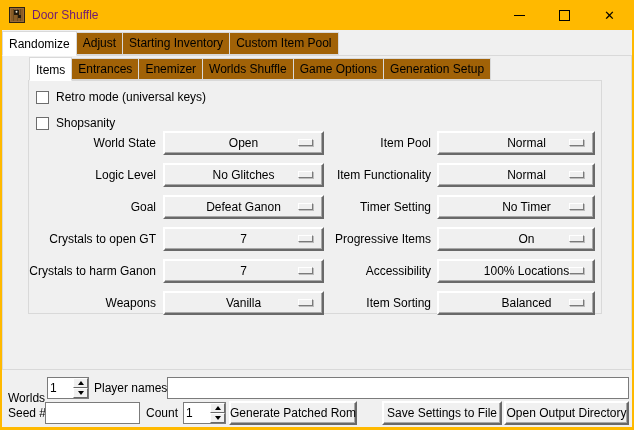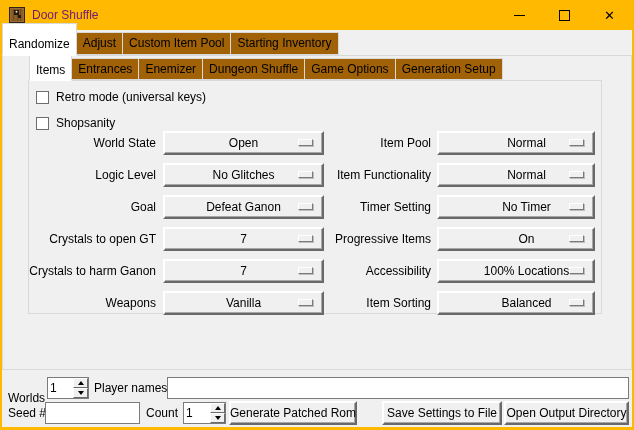--- a/index.html
+++ b/index.html
@@ -17,21 +17,21 @@
   .wc{width:45px;height:30px;display:flex;align-items:center;justify-content:center;cursor:default;}
   .min-glyph{width:11px;height:1px;background:#000;}
   .max-glyph{width:9px;height:9px;border:1px solid #000;box-sizing:content-box;}
   .close-glyph{font-size:13px;line-height:13px;color:#000;}
   
   .tabbar{position:absolute;display:flex;align-items:flex-end;z-index:6;}
   #outer-tabs{left:0;top:32px;height:23px;}
   #inner-tabs{left:26px;top:2px;height:22px;z-index:5;}
   .tab{height:20px;line-height:20px;padding:0 6px;background:#a16207;border:1px solid #d9d9d9;margin-right:-1px;white-space:nowrap;cursor:default;}
   #outer-tabs .tab{height:21px;line-height:21px;}
-  .tab.active{background:#fff;position:relative;z-index:7;border-bottom:1px solid #fff;margin-bottom:-1px;padding-top:10px;}
+  .tab.active{background:#fff;position:relative;z-index:7;border-bottom:1px solid #fff;margin-bottom:-1px;padding-top:2px;}
   
   #outer-pane{position:absolute;left:0;top:55px;width:630px;height:315px;box-sizing:border-box;border:1px solid #d9d9d9;background:#f0f0f0;}
   #inner-pane{position:absolute;left:25px;top:24px;width:574px;height:234px;box-sizing:border-box;border:1px solid #d9d9d9;background:#f0f0f0;}
   
   .check-row{position:absolute;left:7px;height:16px;display:flex;align-items:flex-end;cursor:default;}
   .checkbox{width:13px;height:13px;box-sizing:border-box;background:#fff;border:1px solid #6d6d6d;flex:0 0 auto;}
   .check-label{margin-left:7px;white-space:nowrap;}
   
   .dlabel{position:absolute;height:24px;line-height:24px;white-space:nowrap;text-align:right;}
   .dlabel.c1{right:445px;}
@@ -86,31 +86,31 @@
         </div>
       <div class="wc">
           <span class="close-glyph">✕</span>
         </div>
     </div>
   </div>
 
   <div id="outer-tabs" class="tabbar">
     <div class="tab active">Randomize</div>
     <div class="tab">Adjust</div>
+    <div class="tab">Starting Inventory</div>
     <div class="tab">Custom Item Pool</div>
-    <div class="tab">Starting Inventory</div>
   </div>
 
   <div id="outer-pane">
 
     <div id="inner-tabs" class="tabbar">
       <div class="tab active">Items</div>
       <div class="tab">Entrances</div>
       <div class="tab">Enemizer</div>
-      <div class="tab">Dungeon Shuffle</div>
+      <div class="tab">Worlds Shuffle</div>
       <div class="tab">Game Options</div>
       <div class="tab">Generation Setup</div>
     </div>
 
     <div id="inner-pane">
 
       <div class="check-row" style="top:7px">
         <span class="checkbox"></span>
         <span class="check-label">Retro mode (universal keys)</span>
       </div>

